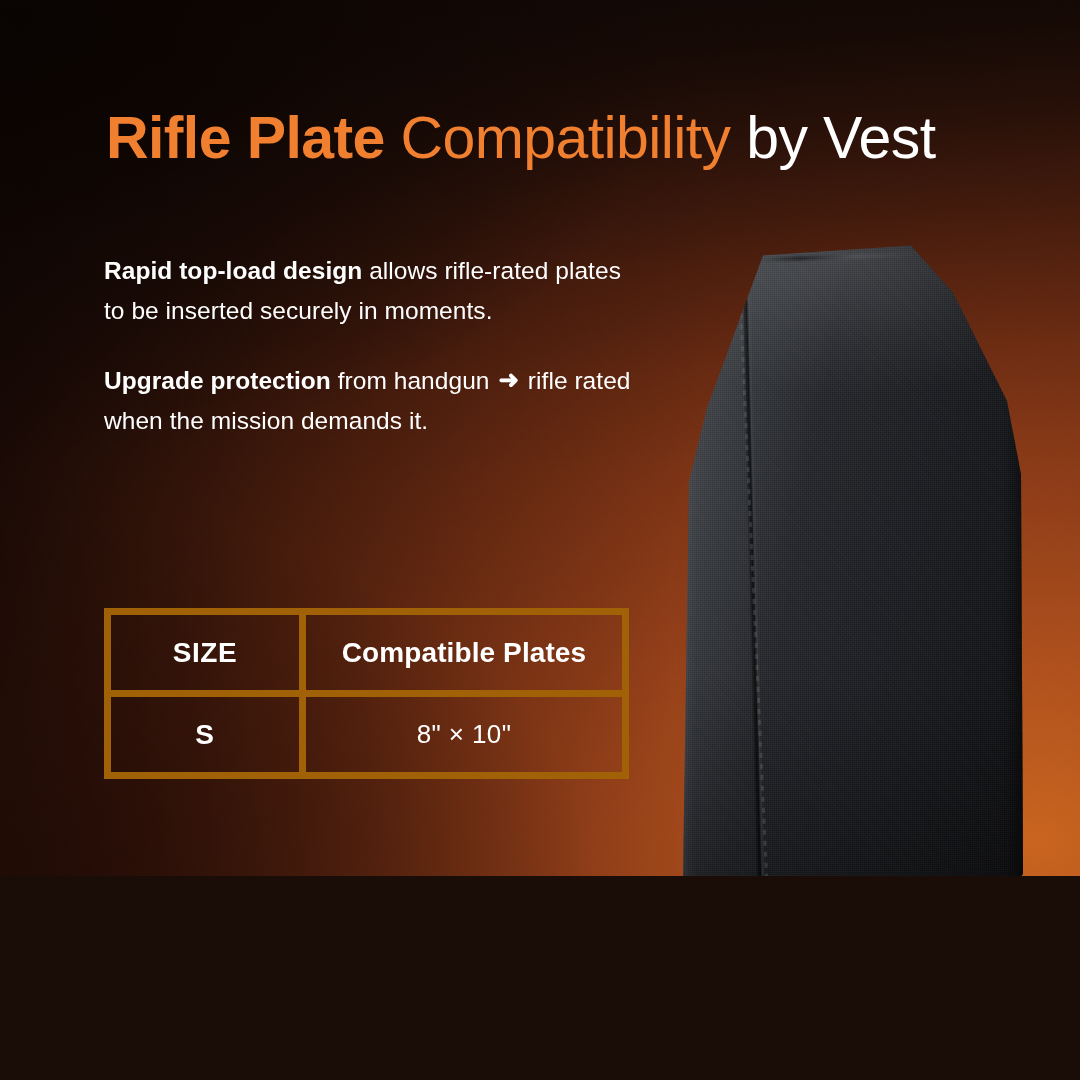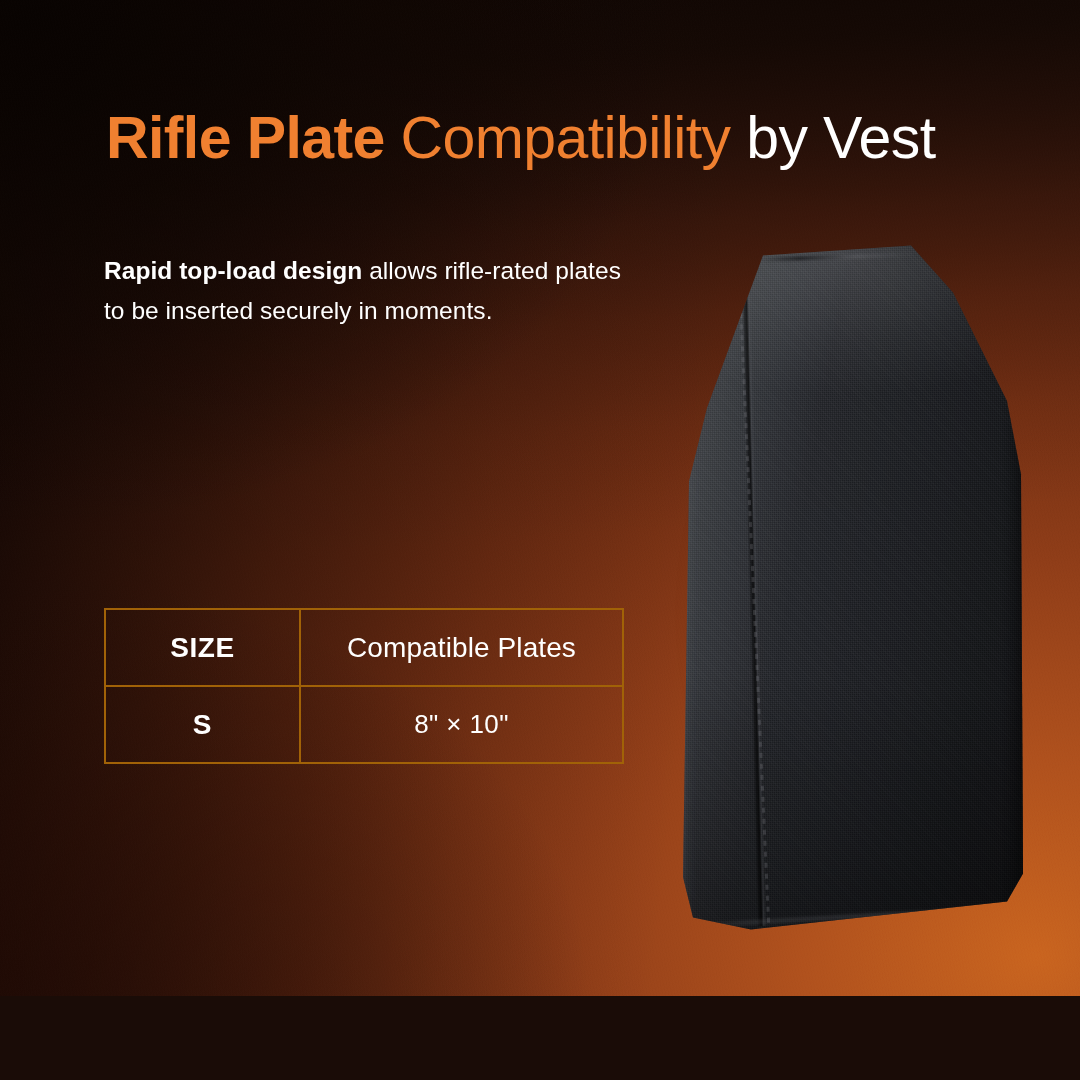--- a/index.html
+++ b/index.html
@@ -8,21 +8,21 @@
     background: #1a0c07;
   }
   body {
     font-family: "Liberation Sans", sans-serif;
     -webkit-font-smoothing: antialiased;
   }
 
   #poster {
     position: relative;
     width: 1080px;
-    height: 996px;
+    height: 876px;
     overflow: hidden;
     background: #3b1a10;
   }
 
   
   .bg-base {
     position: absolute;
     inset: 0;
     background:
       radial-gradient(135% 120% at 96% 96%,
@@ -126,37 +126,37 @@
   .spec-table {
     position: absolute;
     left: 104px;
     top: 608px;
     width: 518px;
     border-collapse: collapse;
     table-layout: fixed;
   }
   .spec-table td,
   .spec-table th {
-    border: 2px solid #a16207;
+    border: 7px solid #a16207;
     height: 75px;
     text-align: center;
     vertical-align: middle;
     color: #FFFFFF;
     padding: 0;
   }
   .col-size  { width: 195px; }
   .col-plate { width: 323px; }
   .th-size {
     font-size: 28px;
     font-weight: 700;
     letter-spacing: 0.6px;
   }
   .th-plate {
     font-size: 28px;
-    font-weight: 400;
+    font-weight: 700;
     letter-spacing: 0.1px;
   }
   .td-size {
     font-size: 28px;
     font-weight: 700;
     letter-spacing: 0.6px;
   }
   .td-plate {
     font-size: 26px;
     font-weight: 400;
@@ -376,20 +376,21 @@
       <div class="plate-hem"></div>
     </div>
   </div>
 
   <h1 class="headline"><span class="hl-bold">Rifle Plate</span><span> </span><span class="hl-light">Compatibility</span><span> </span><span class="hl-white">by Vest</span></h1>
 
   <div class="copy">
 
     <p><b>Rapid top-load design</b><span> allows rifle-rated plates to be inserted securely in moments.</span></p>
 
+    <p><b>Upgrade protection</b><span> from handgun </span><span class="arrow-glyph">➜</span><span> rifle rated when the mission demands it.</span></p>
 
   </div>
 
   <table class="spec-table">
     <colgroup>
       <col class="col-size">
       <col class="col-plate">
     </colgroup>
     <thead>
       <tr>

